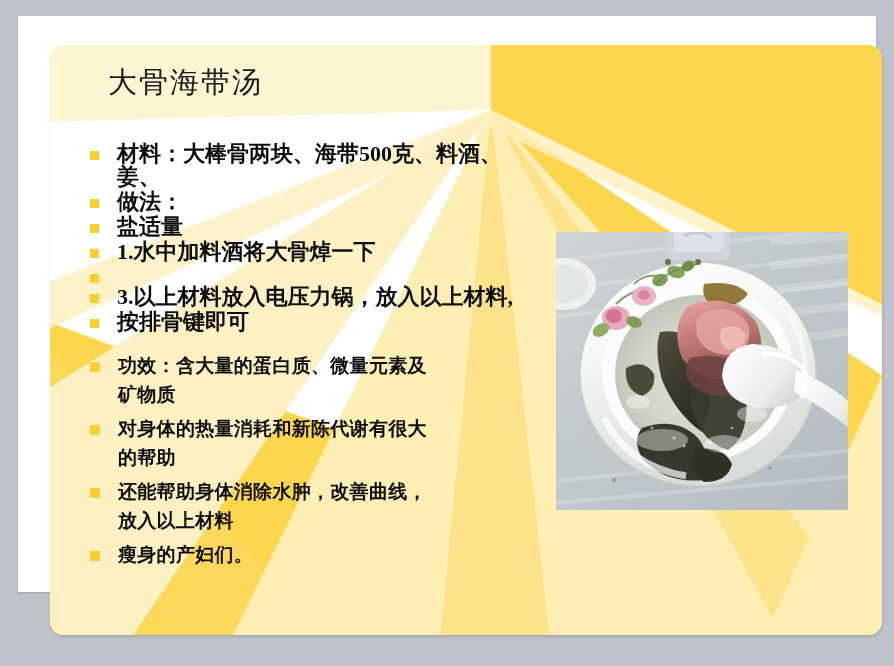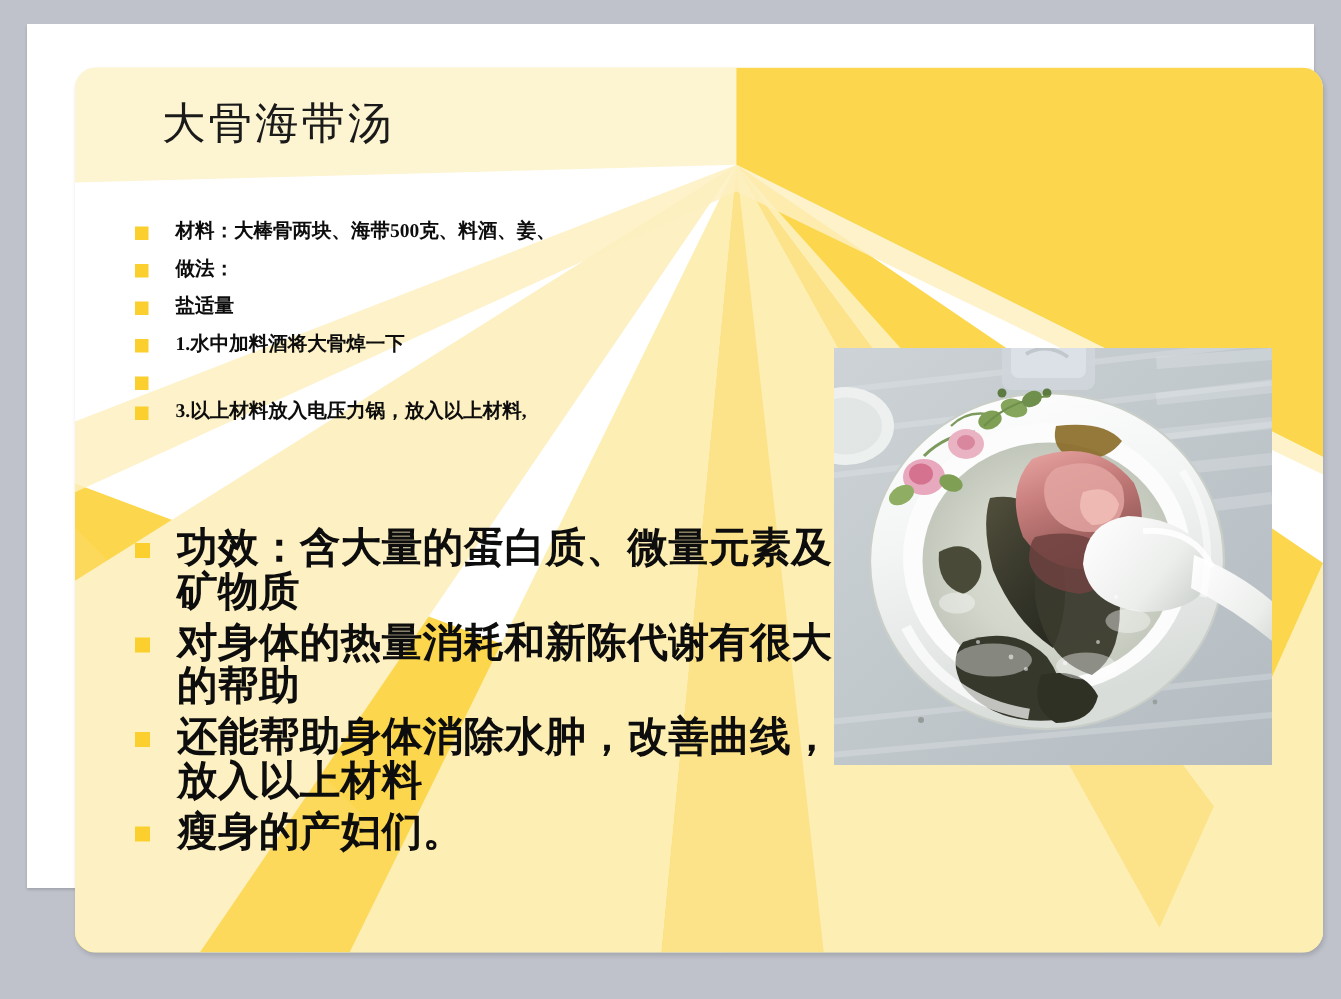--- a/index.html
+++ b/index.html
@@ -125,26 +125,26 @@
     margin-right:18px;
   }
   .row .txt{
     color:#0d0d0d;
     font-family:"Liberation Serif","DejaVu Serif",serif;
   }
 
   
   #block-recipe .row{margin-bottom:2px;}
   #block-recipe .marker{margin-top:9px;}
-  #block-recipe .txt{font-size:13px;line-height:23px;font-weight:bold;}
+  #block-recipe .txt{font-size:22px;line-height:23px;font-weight:bold;}
 
   
   #block-benefit .row{margin-bottom:5px;}
   #block-benefit .marker{margin-top:11px;width:10px;height:10px;}
-  #block-benefit .txt{font-size:27px;line-height:29px;font-weight:bold;letter-spacing:.3px;}
+  #block-benefit .txt{font-size:19px;line-height:29px;font-weight:bold;letter-spacing:.3px;}
 
   .l2{display:block;}
 
   
   #photo{
     position:absolute;left:506px;top:187px;width:292px;height:278px;
     overflow:hidden;
     background:#b9c0c6;
   }
   #photo svg{display:block;}
@@ -189,20 +189,24 @@
         <div class="row">
           <span class="marker"></span>
           <span class="txt">1.水中加料酒将大骨焯一下</span>
         </div>
         <div class="row">
           <span class="marker"></span>
         </div>
         <div class="row">
           <span class="marker"></span>
           <span class="txt">3.以上材料放入电压力锅，放入以上材料,</span>
+        </div>
+        <div class="row">
+          <span class="marker"></span>
+          <span class="txt">按排骨键即可</span>
         </div>
       </div>
 
       <div class="blk" id="block-benefit">
         <div class="row">
           <span class="marker"></span>
           <span>
             <span class="txt l2">功效：含大量的蛋白质、微量元素及</span>
             <span class="txt l2">矿物质</span>
           </span>

